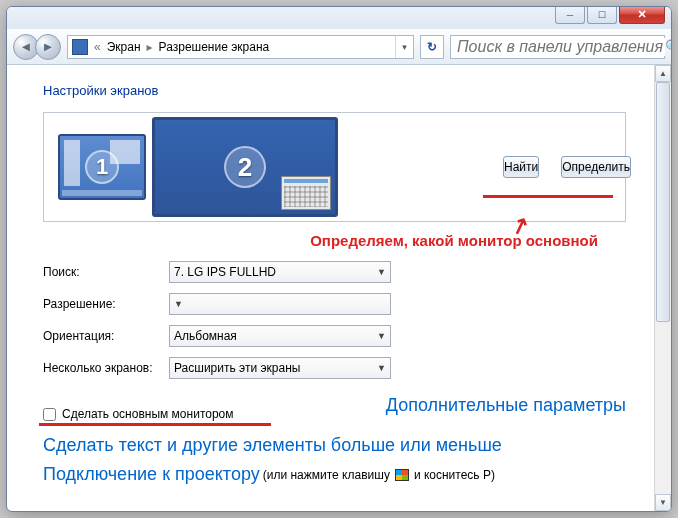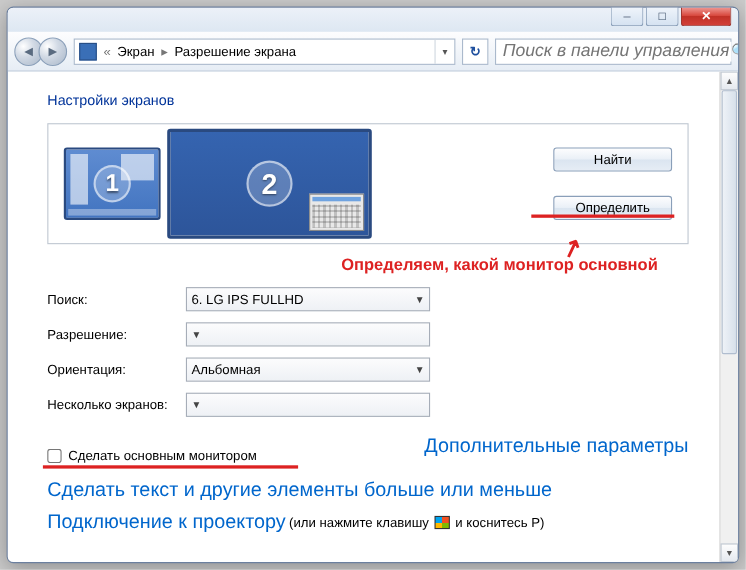--- a/index.html
+++ b/index.html
@@ -33,21 +33,21 @@
 .monitors { display: flex; align-items: center; gap: 6px; flex: 1; }
 .monitor { background: linear-gradient(to bottom, #3564b0, #2d559a); border: 2px solid #2a4a80; border-radius: 3px; display: flex; align-items: center; justify-content: center; position: relative; }
 .monitor.sel { border: 3px solid #2a4a80; }
 .mon1 { width: 88px; height: 66px; background: linear-gradient(to bottom, #5f8cd1, #4274c0); }
 .mon2 { width: 186px; height: 100px; }
 .mon-num { width: 34px; height: 34px; border-radius: 50%; background: rgba(255,255,255,0.22); border: 2px solid rgba(255,255,255,0.55); display: flex; align-items: center; justify-content: center; color: #fff; font-size: 22px; font-weight: bold; text-shadow: 0 1px 2px rgba(0,0,0,0.5); }
 .mon-deco { position: absolute; background: rgba(255,255,255,0.6); }
 .taskbar-deco { position: absolute; bottom: 4px; right: 4px; width: 50px; height: 34px; background: #e8e8e8; border: 1px solid #888; }
 .taskbar-deco::before { content: ""; display: block; position: absolute; top: 2px; left: 2px; right: 2px; height: 4px; background: #6fa3e0; }
 .taskbar-deco::after { content: ""; display: block; position: absolute; top: 9px; bottom: 2px; left: 2px; right: 2px; background: repeating-linear-gradient(to right, #999 0 2px, transparent 2px 5px), repeating-linear-gradient(to bottom, #999 0 2px, transparent 2px 5px); background-blend-mode: multiply; opacity: 0.5; }
-.find-btns { width: 108px; display: flex; flex-direction: column; gap: 22px; margin-left: auto; }
+.find-btns { width: 108px; display: flex; flex-direction: row; gap: 22px; margin-left: auto; }
 .w7-btn { height: 22px; border: 1px solid #8a9fb9; border-radius: 3px; background: linear-gradient(to bottom, #fdfdfe, #eaf0f7 48%, #dbe5f0 52%, #e6edf5); font-size: 12px; cursor: default; }
 .red-underline { position: absolute; height: 3px; background: #d22; }
 .annotation { color: #d22; font-weight: bold; font-size: 15px; text-align: right; margin: 4px 28px 12px 0; }
 .arrow-ann { color: #d22; font-size: 22px; font-weight: bold; position: absolute; right: 96px; top: 100px; transform: rotate(-20deg); }
 .form-row { display: flex; align-items: center; margin-bottom: 10px; font-size: 12px; }
 .form-label { width: 126px; }
 .w7-select { width: 222px; height: 22px; border: 1px solid #a6adb8; background: linear-gradient(to bottom, #fcfcfd, #eef1f5); font-size: 12px; padding: 0 4px; display: flex; align-items: center; justify-content: space-between; }
 .w7-select .arrow { font-size: 9px; color: #444; }
 .checkbox-row { display: flex; align-items: center; font-size: 12px; margin-top: 18px; position: relative; }
 .checkbox-row input { margin-right: 6px; width: 13px; height: 13px; }
@@ -115,40 +115,41 @@
         </div>
         <div class="red-underline" style="right:12px; top:82px; width:130px;"></div>
         <span class="arrow-ann">↗</span>
       </div>
 
       <div class="annotation">Определяем, какой монитор основной</div>
 
       <div class="form-row">
         <div class="form-label">Поиск:</div>
         <div class="w7-select">
-          <span>6. LG IPS FULLHD</span>
+          <span>7. LG IPS FULLHD</span>
           <span class="arrow">▼</span>
         </div>
       </div>
       <div class="form-row">
         <div class="form-label">Разрешение:</div>
         <div class="w7-select">
           <span class="arrow">▼</span>
         </div>
       </div>
       <div class="form-row">
         <div class="form-label">Ориентация:</div>
         <div class="w7-select">
           <span>Альбомная</span>
           <span class="arrow">▼</span>
         </div>
       </div>
       <div class="form-row">
         <div class="form-label">Несколько экранов:</div>
         <div class="w7-select">
+          <span>Расширить эти экраны</span>
           <span class="arrow">▼</span>
         </div>
       </div>
 
       <div class="adv-row">
         <div class="checkbox-row">
           <input type="checkbox" style="">
           <span>Сделать основным монитором</span>
           <div class="red-underline" style="left:-4px; bottom:-5px; width:232px;"></div>
         </div>

